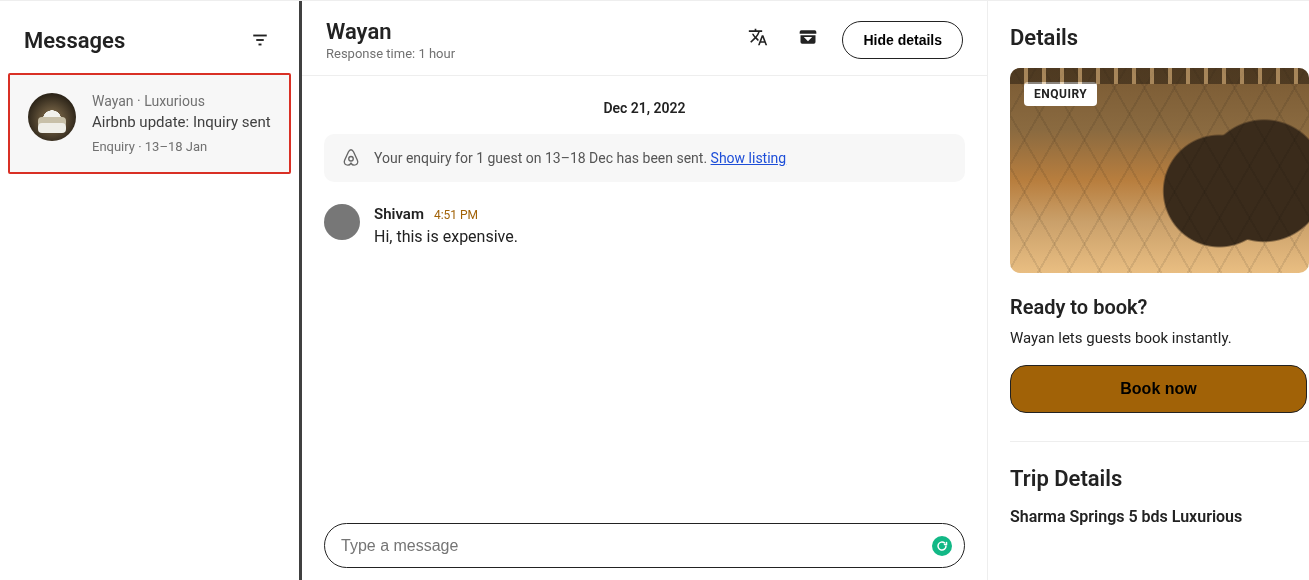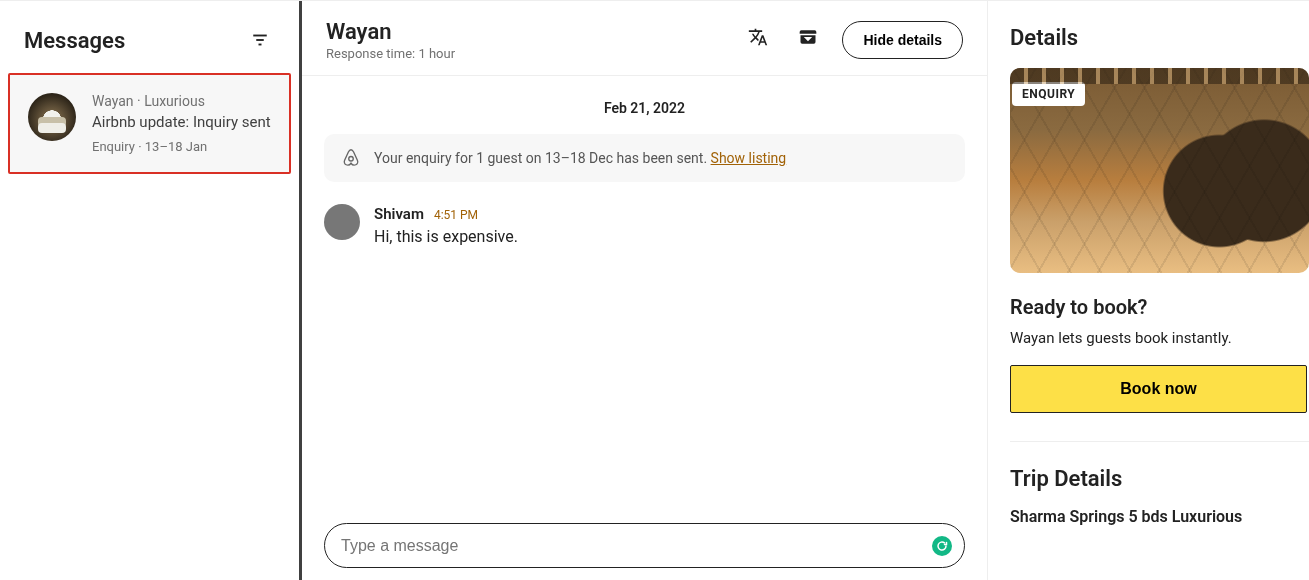--- a/index.html
+++ b/index.html
@@ -136,21 +136,21 @@
     border-radius: 10px;
     padding: 14px 18px;
     display: flex;
     align-items: center;
     gap: 14px;
     margin-bottom: 22px;
     font-size: 14px;
     color: #555;
   }
   .enquiry-banner a {
-    color: #a16207;
+    color: #1d4ed8;
     text-decoration: underline;
   }
   .msg-row {
     display: flex;
     gap: 14px;
     align-items: flex-start;
   }
   .msg-avatar {
     width: 36px;
     height: 36px;
@@ -238,44 +238,44 @@
   }
   .listing-photo::after{
     content:"";
     position:absolute; left:0; right:0; top:0; height:16px;
     background: repeating-linear-gradient(90deg, #2a1f12 0 14px, #caa878 14px 18px);
     opacity:.55;
   }
   .enquiry-tag {
     position: absolute;
     top: 14px;
-    left: 2px;
+    left: 14px;
     background: #fff;
     border-radius: 4px;
     padding: 5px 10px;
     font-size: 12px;
     font-weight: 700;
     letter-spacing: .5px;
   }
   .ready-title {
     font-size: 20px;
     font-weight: 600;
     margin-bottom: 10px;
   }
   .ready-sub {
     font-size: 15px;
     color: #222;
     margin-bottom: 18px;
   }
   .book-btn {
     width: calc(100% - 2px);
     border: 1px solid #222;
-    border-radius: 2px;
+    border-radius: 16px;
     padding: 14px 0;
-    background: #fde047;
+    background: #a16207;
     font-size: 16px;
     font-weight: 600;
     cursor: pointer;
     margin-bottom: 28px;
   }
   .divider {
     border: none;
     border-top: 1px solid #eee;
     margin-bottom: 24px;
   }
@@ -330,21 +330,21 @@
         <button class="icon-btn">
           <svg width="20" height="20" viewBox="0 0 24 24" fill="#222">
             <path d="M20 4H4a2 2 0 0 0-2 2v2h20V6a2 2 0 0 0-2-2zM3 10v8a2 2 0 0 0 2 2h14a2 2 0 0 0 2-2v-8H3zm9 7l-5-5h3v-0h4v0h3l-5 5z"></path>
           </svg>
         </button>
         <button class="pill-btn">Hide details</button>
       </div>
     </div>
 
     <div class="conversation">
-      <div class="date-sep">Feb 21, 2022</div>
+      <div class="date-sep">Dec 21, 2022</div>
 
       <div class="enquiry-banner">
         <svg width="18" height="20" viewBox="0 0 24 26" fill="none" stroke="#666" stroke-width="1.8">
           <path d="M12 2c1.5 0 2.5 1 3.5 3l5 11c1 2.3.3 5-2 6s-5 .2-6.5-2c-1.5 2.2-4.2 3-6.5 2s-3-3.7-2-6l5-11c1-2 2-3 3.5-3z"></path>
           <circle cx="12" cy="14" r="3"></circle>
         </svg>
         <div>
           <span>Your enquiry for 1 guest on 13–18 Dec has been sent. </span><a href="#">Show listing</a>
         </div>
       </div>

